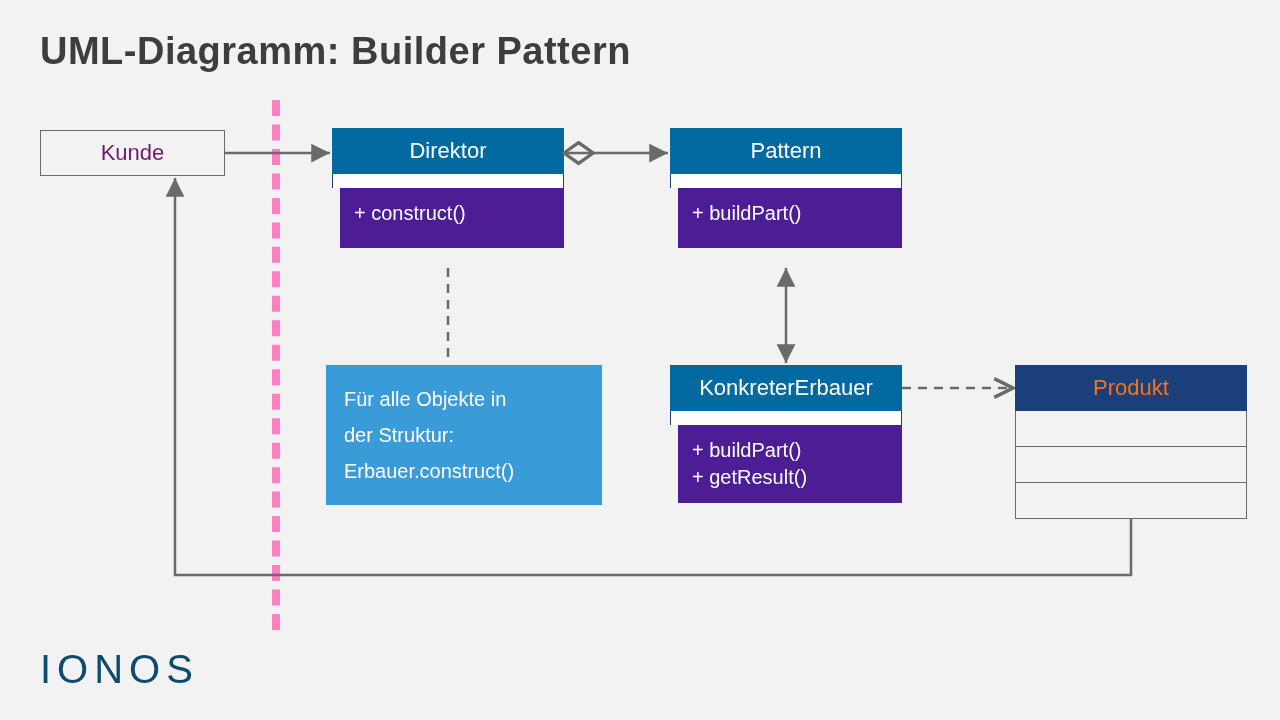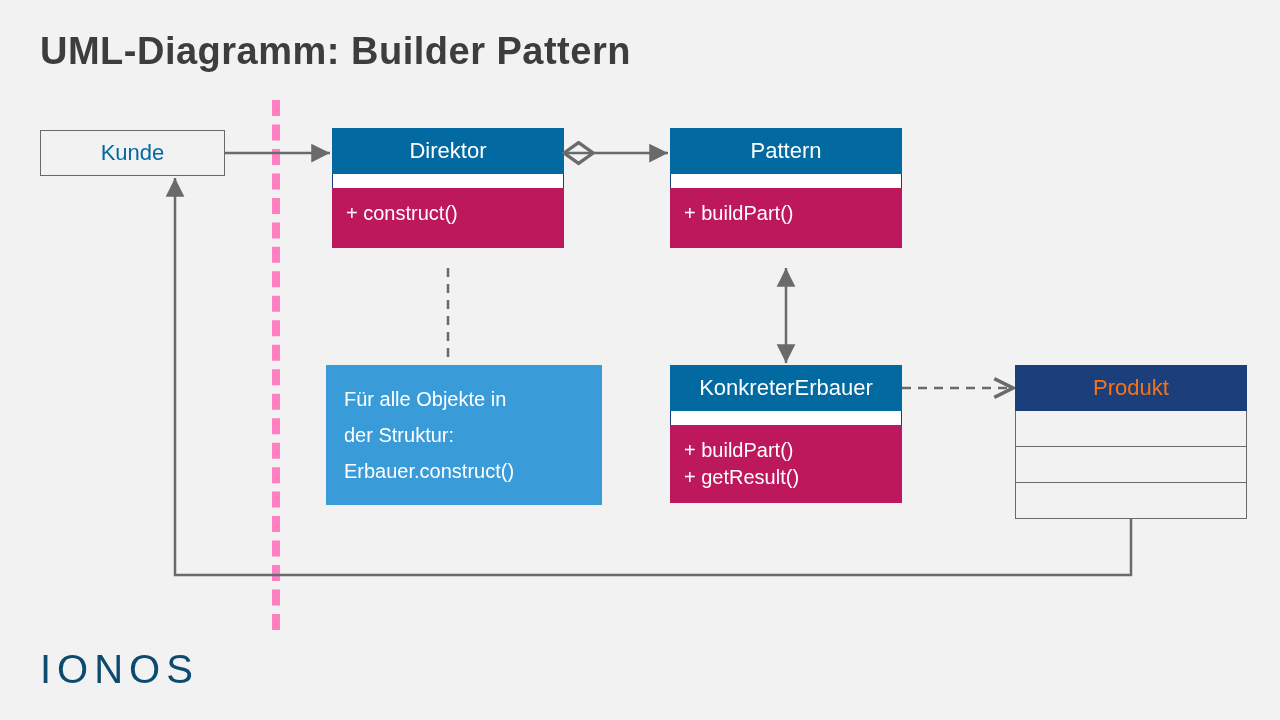--- a/index.html
+++ b/index.html
@@ -27,21 +27,21 @@
   }
   
   .simple-box {
     position: absolute;
     border: 1.5px solid #6a6a6a;
     background: #fff0; 
     display: flex;
     align-items: center;
     justify-content: center;
     font-size: 22px;
-    color: #0369a1;
+    color: #701a75;
   }
   
   .class-box {
     position: absolute;
     display: flex;
     flex-direction: column;
     box-shadow: none;
   }
   .class-header {
     background: #0369a1;
@@ -50,25 +50,26 @@
     text-align: center;
     padding: 10px 12px;
   }
   .class-divider {
     height: 14px;
     background: #fff;
     border-left: 1px solid #1b3f7a;
     border-right: 1px solid #1b3f7a;
   }
   .class-body {
-    background: #be185d;
+    background: #4c1d95;
     color: #fff;
     font-size: 20px;
     padding: 12px 14px;
     min-height: 60px;
+    margin-left: 8px;
   }
   .class-body .m { line-height: 1.35; }
   
   .note-box {
     position: absolute;
     background: #3a9bd9;
     color: #fff;
     font-size: 20px;
     padding: 16px 18px;
     line-height: 1.8;

